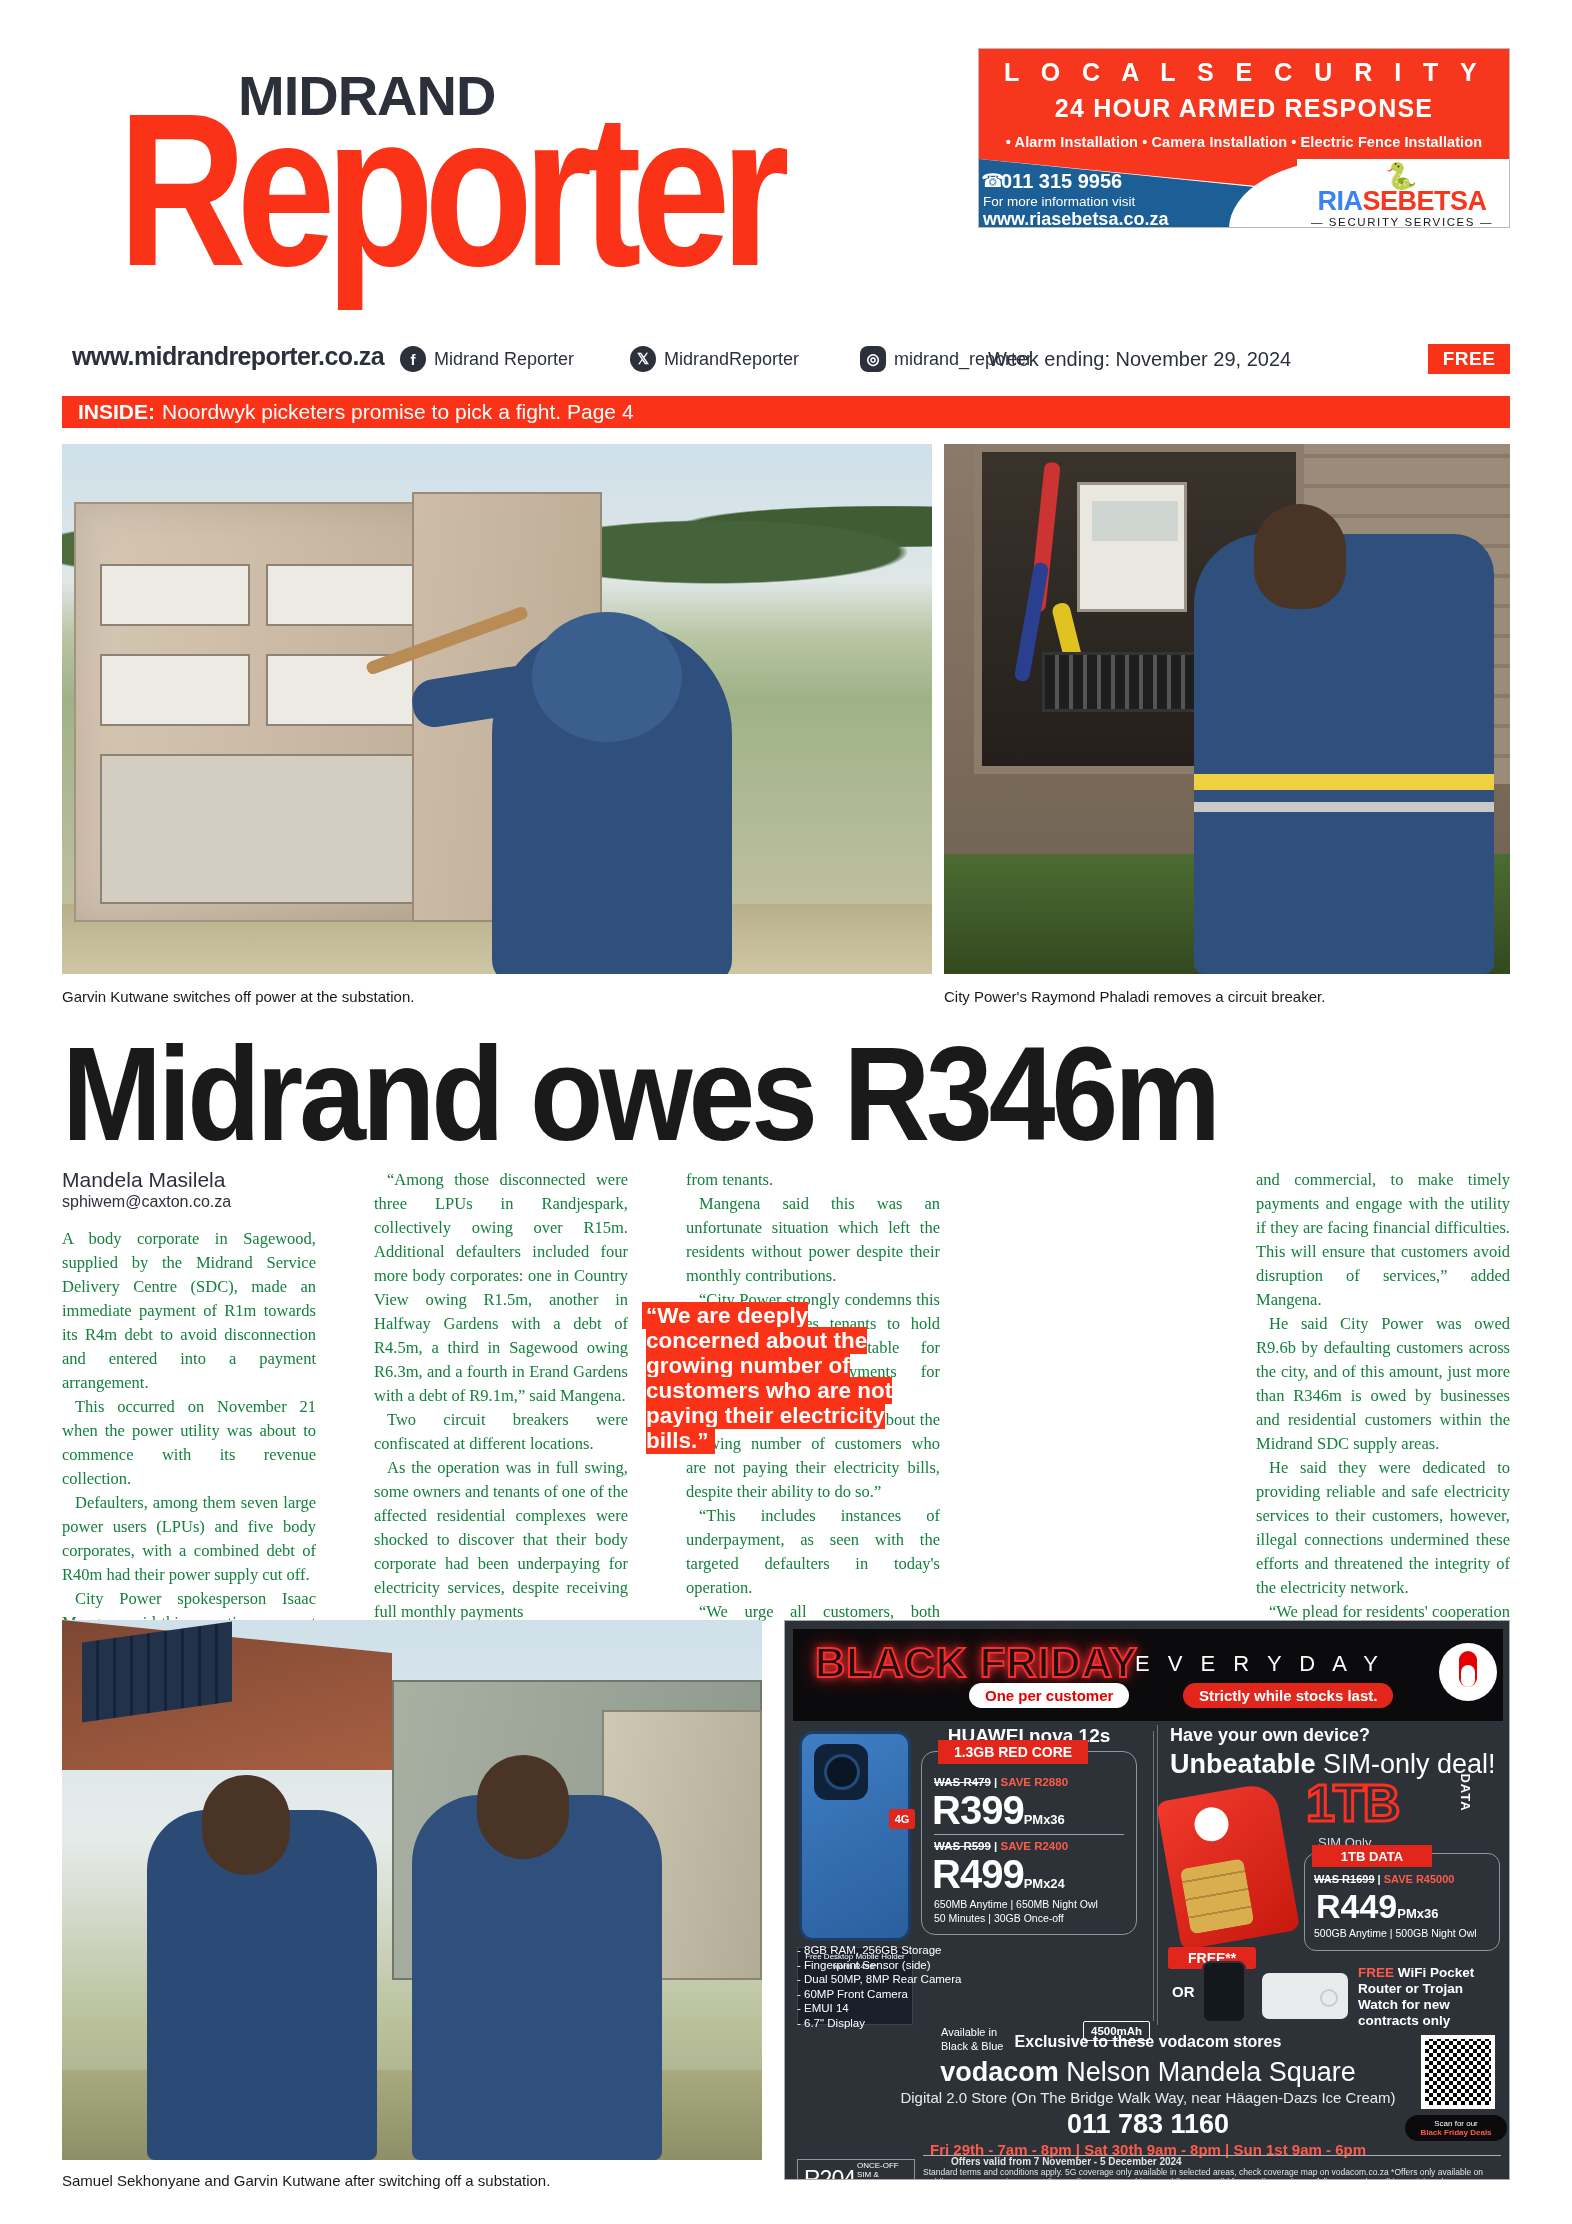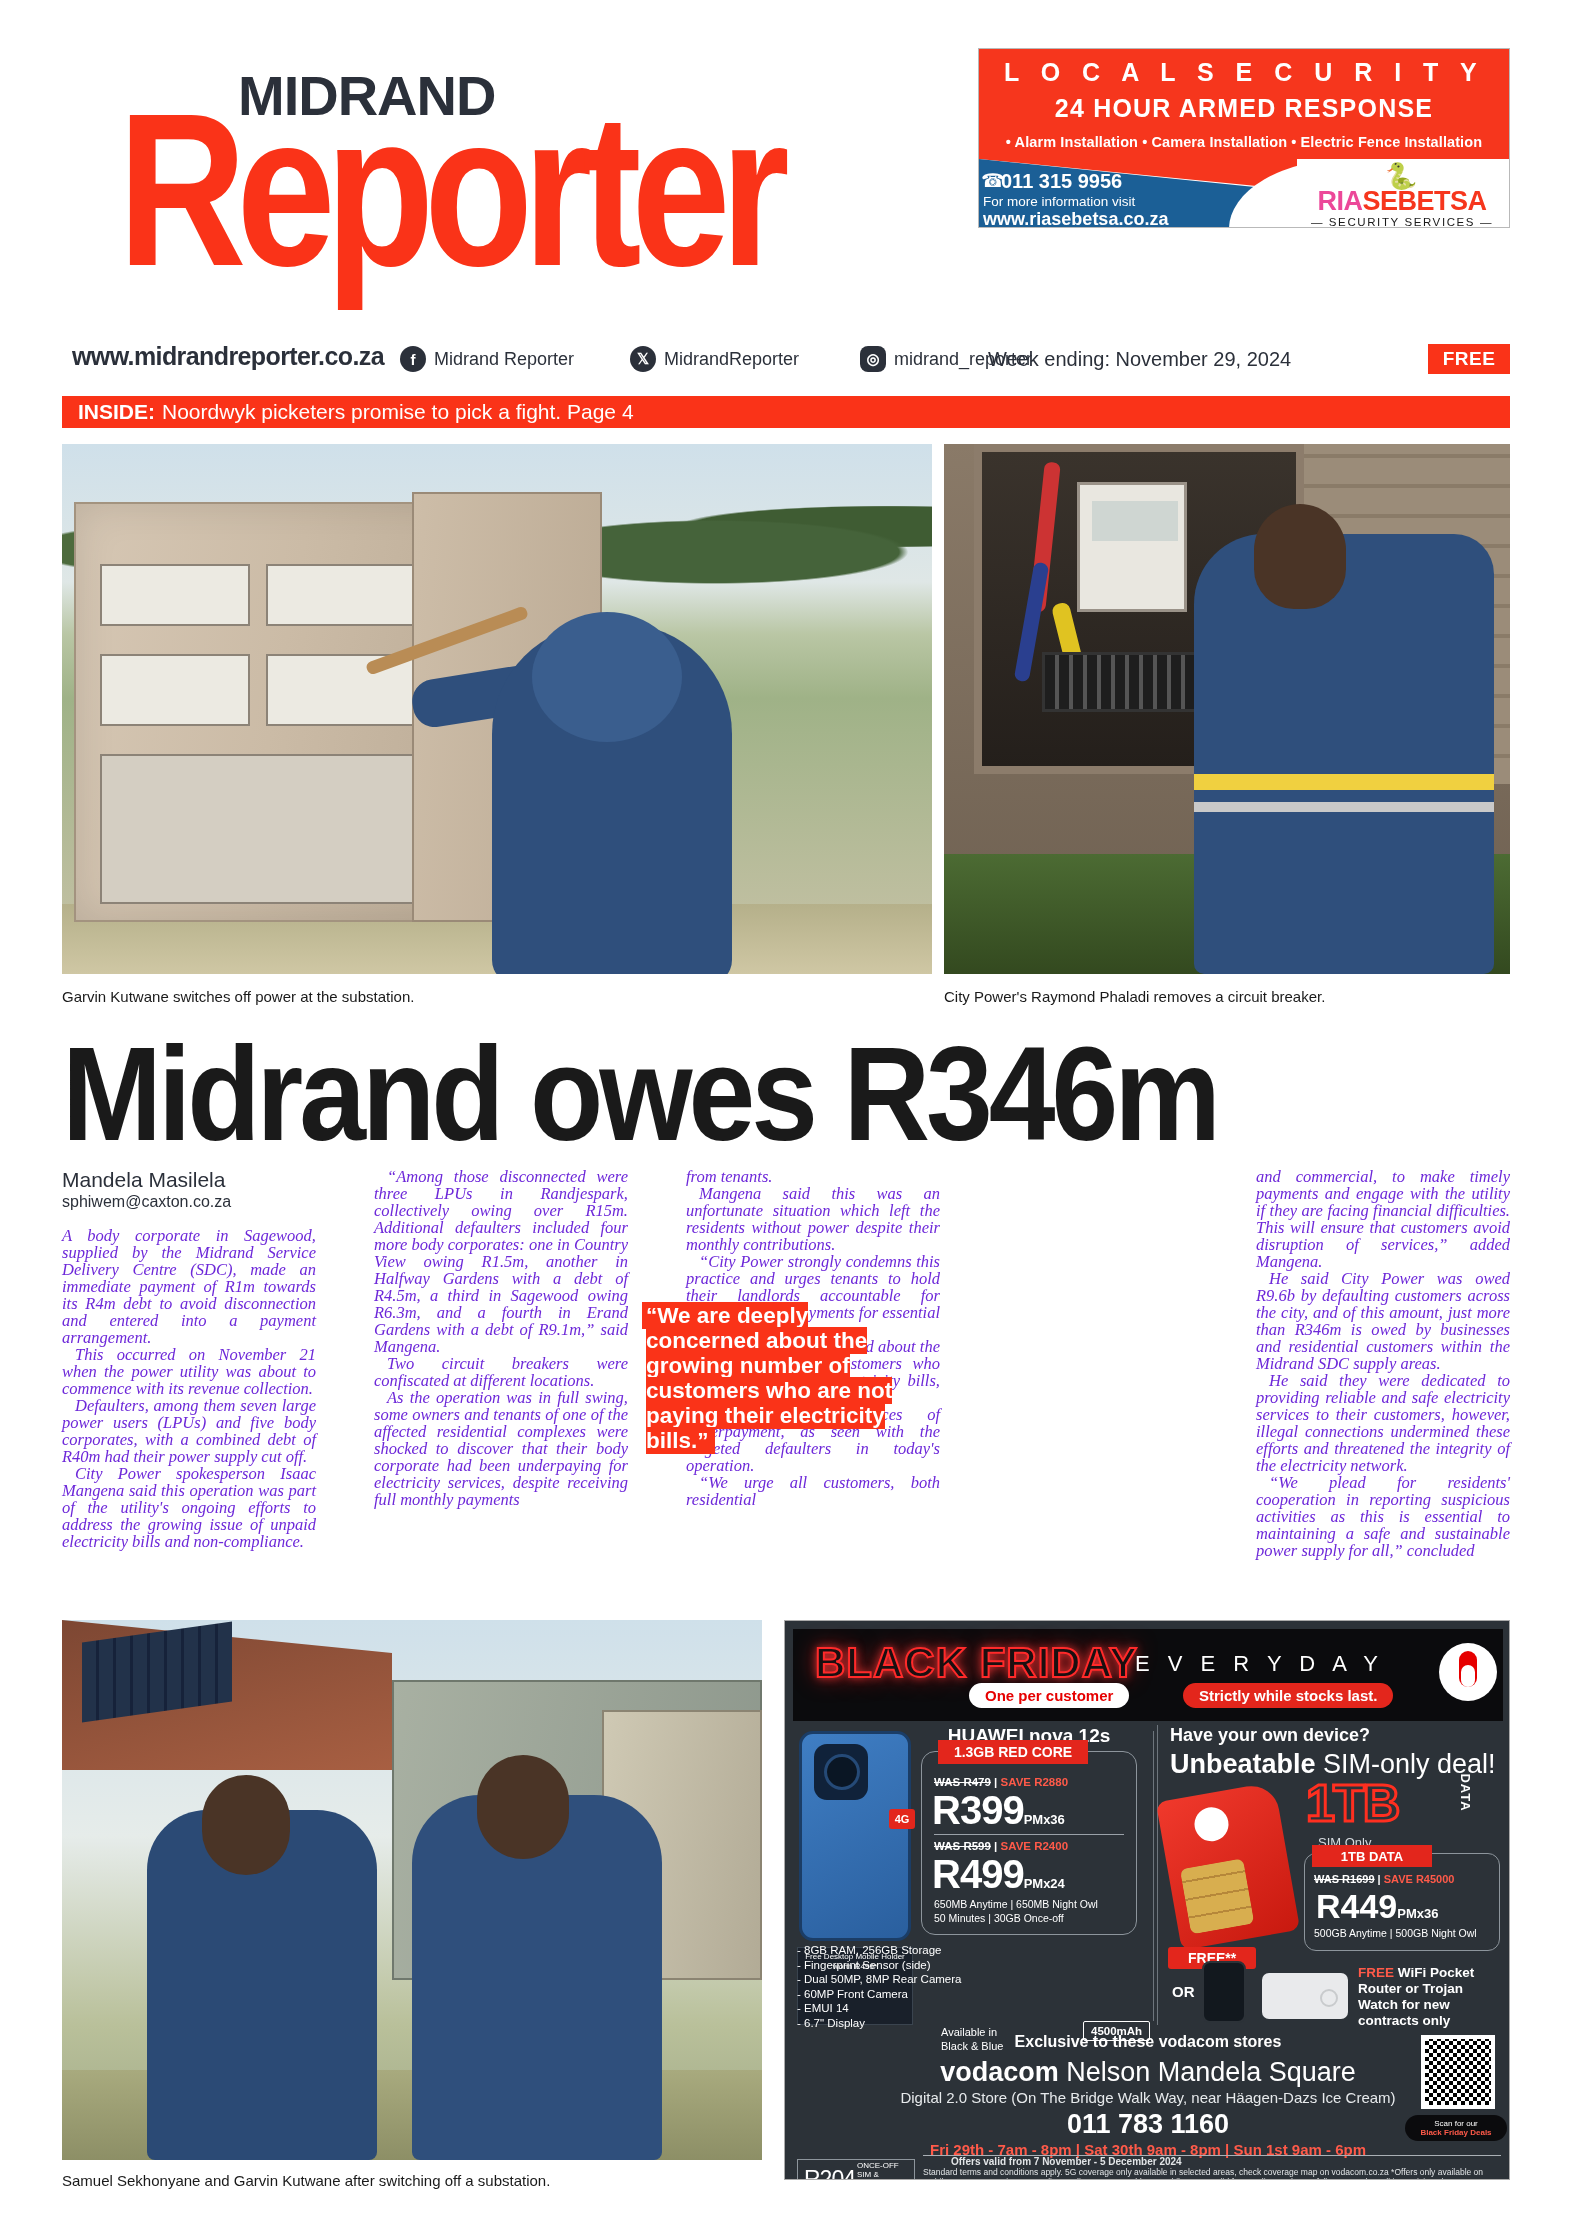--- a/index.html
+++ b/index.html
@@ -53,21 +53,21 @@
     position:absolute; left:250px; top:110px; width:290px; height:70px;
     background:#fff; border-top-left-radius:120px 70px;
   }
   .sec-phone { position:absolute; left:22px; top:121px; color:#fff; font-weight:bold; font-size:20px; }
   .sec-phone-ico { position:absolute; left:2px; top:120px; color:#fff; font-size:19px; }
   .sec-info { position:absolute; left:4px; top:145px; color:#fff; font-size:13.5px; }
   .sec-url { position:absolute; left:4px; top:160px; color:#fff; font-weight:bold; font-size:18px; }
   .sec-logo { position:absolute; left:318px; top:116px; width:210px; text-align:center; }
   .sec-snake { font-size:26px; color:#222; line-height:0.9; }
   .sec-brand { font-weight:bold; font-size:27px; letter-spacing:-0.5px; line-height:1; }
-  .sec-brand .b1 { color:#ec4899; }
+  .sec-brand .b1 { color:#3b82f6; }
   .sec-brand .b2 { color:#f6361d; }
   .sec-sub { font-size:11.5px; letter-spacing:1.6px; color:#1a1a1a; margin-top:1px; }
 
   
   .socialbar { position:absolute; left:0; top:342px; width:1572px; height:40px; }
   .site-url { position:absolute; left:72px; top:0px; font-weight:bold; font-size:25px;
     color:#2b303a; letter-spacing:-0.6px; }
   .soc { position:absolute; top:4px; display:flex; align-items:center; gap:8px; }
   .soc-ico { width:26px; height:26px; border-radius:50%; background:#2b303a; color:#fff;
     display:flex; align-items:center; justify-content:center; font-size:15px; font-weight:bold; }
@@ -148,22 +148,22 @@
     transform: scaleY(1.12); transform-origin: left top;
     white-space:nowrap;
   }
 
   
   .article { position:absolute; left:62px; top:1168px; width:1448px; height:390px; }
   .col { position:absolute; top:0; width:254px; }
   .c1 { left:0px; }   .c2 { left:312px; }  .c3 { left:624px; } .c5 { left:1194px; width:254px; }
   .byline-name { font-size:21px; color:#2b303a; }
   .byline-mail { font-size:16px; color:#2b303a; margin-top:1px; }
-  .body { font-family:"Liberation Serif", serif; font-size:16.5px; line-height:17px;
-    color:#6d28d9; text-align:justify;font-style:italic; }
+  .body { font-family:"Liberation Serif", serif; font-size:16.5px; line-height:24px;
+    color:#15803d; text-align:justify; }
   .body p { text-indent:13px; }
   .body p.first { text-indent:0; margin-top:16px; }
 
   .pullquote {
     position:absolute; left:646px; top:1303px; width:250px;
     font-weight:bold; font-size:22.5px; line-height:25px; color:#fff;
   }
   .pullquote span { background:#fa3318; box-shadow: 6px 0 0 #fa3318, -4px 0 0 #fa3318;
     padding:1px 0; }
 

